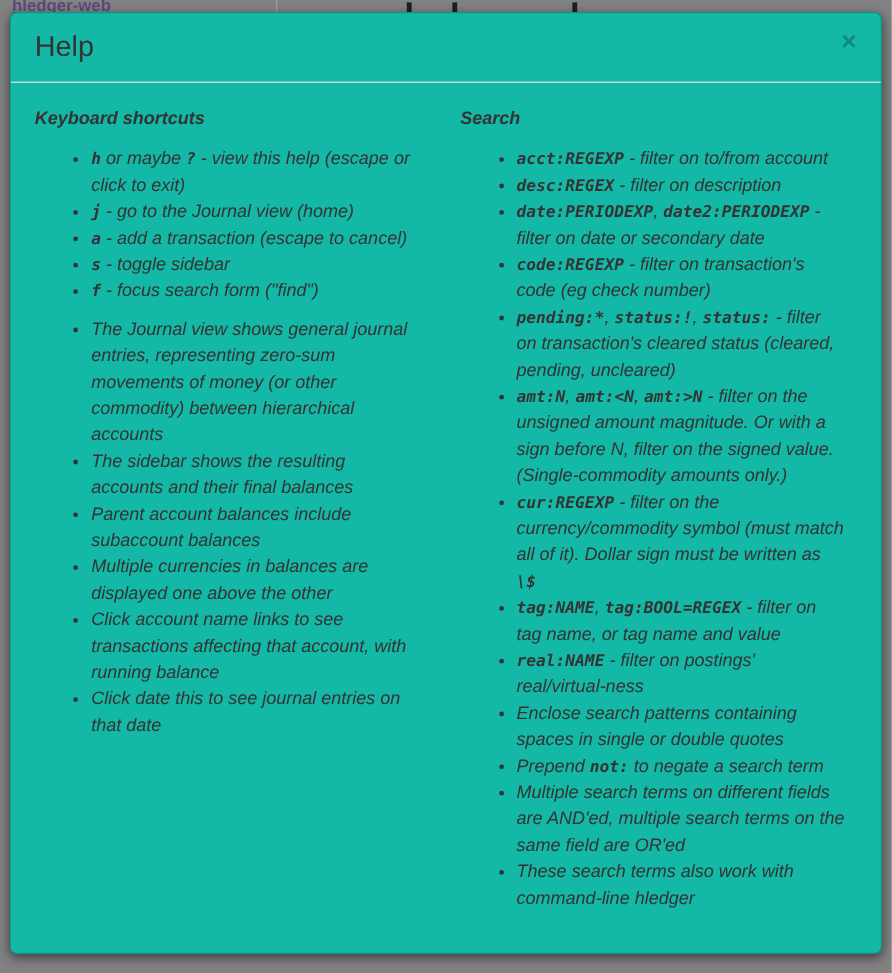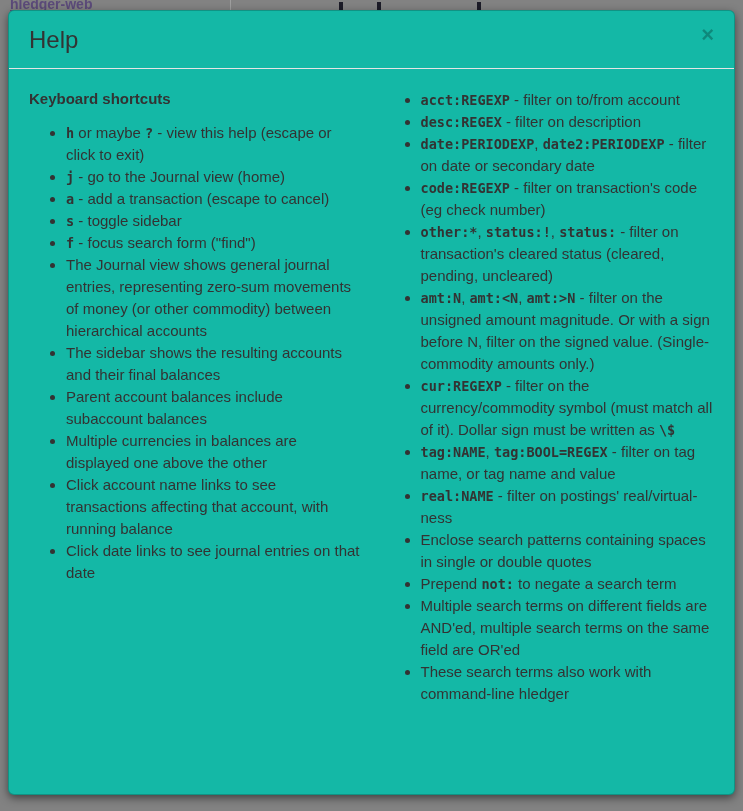--- a/index.html
+++ b/index.html
@@ -84,37 +84,38 @@
     opacity: 0.25;
     cursor: pointer;
     padding: 2px;
     font-family: "Liberation Sans", sans-serif;
   }
   .modal-body {
     display: flex;
     gap: 24px;
     padding: 20px 20px 20px 20px;
     box-sizing: border-box;
+    font-style: italic;
   }
   .help-col {
     flex: 1 1 0;
     min-width: 0;
   }
   .section-heading {
     margin: 22px 0 14px 0;
     font-size: 15px;
     font-weight: bold;
     line-height: 18px;
     color: var(--text, #333333);
   }
   .help-col .section-heading:first-child {
     margin-top: 1px;
   }
   ul.help-list {
-    margin: 0;
+    margin: 10px;
     padding: 0 0 0 37px;
     list-style: disc outside;
   }
   ul.help-list li {
     font-size: 15px;
     line-height: 22px;
     color: var(--text, #333333);
     padding-left: 0;
   }
   ul.help-list li code {
@@ -150,30 +151,31 @@
           <li><code>a</code> - add a transaction (escape to cancel)</li>
           <li><code>s</code> - toggle sidebar</li>
           <li><code>f</code> - focus search form ("find")</li>
         </ul>
         <ul class="help-list">
           <li>The Journal view shows general journal entries, representing zero-sum movements of money (or other commodity) between hierarchical accounts</li>
           <li>The sidebar shows the resulting accounts and their final balances</li>
           <li>Parent account balances include subaccount balances</li>
           <li>Multiple currencies in balances are displayed one above the other</li>
           <li>Click account name links to see transactions affecting that account, with running balance</li>
-          <li>Click date links to see journal entries on that date</li>
+          <li>Click date this to see journal entries on that date</li>
         </ul>
       </div>
     <div class="help-col">
+        <h4 class="section-heading">Search</h4>
         <ul class="help-list">
           <li><code>acct:REGEXP</code> - filter on to/from account</li>
           <li><code>desc:REGEX</code> - filter on description</li>
           <li><code>date:PERIODEXP</code>, <code>date2:PERIODEXP</code> - filter on date or secondary date</li>
           <li><code>code:REGEXP</code> - filter on transaction's code (eg check number)</li>
-          <li><code>other:*</code>, <code>status:!</code>, <code>status:</code> - filter on transaction's cleared status (cleared, pending, uncleared)</li>
+          <li><code>pending:*</code>, <code>status:!</code>, <code>status:</code> - filter on transaction's cleared status (cleared, pending, uncleared)</li>
           <li><code>amt:N</code>, <code>amt:&lt;N</code>, <code>amt:&gt;N</code> - filter on the unsigned amount magnitude. Or with a sign before N, filter on the signed value. (Single-commodity amounts only.)</li>
           <li><code>cur:REGEXP</code> - filter on the currency/commodity symbol (must match all of it). Dollar sign must be written as <code>\$</code></li>
           <li><code>tag:NAME</code>, <code>tag:BOOL=REGEX</code> - filter on tag name, or tag name and value</li>
           <li><code>real:NAME</code> - filter on postings' real/virtual-ness</li>
           <li>Enclose search patterns containing spaces in single or double quotes</li>
           <li>Prepend <code>not:</code> to negate a search term</li>
           <li>Multiple search terms on different fields are AND'ed, multiple search terms on the same field are OR'ed</li>
           <li>These search terms also work with command-line hledger</li>
         </ul>
       </div>

